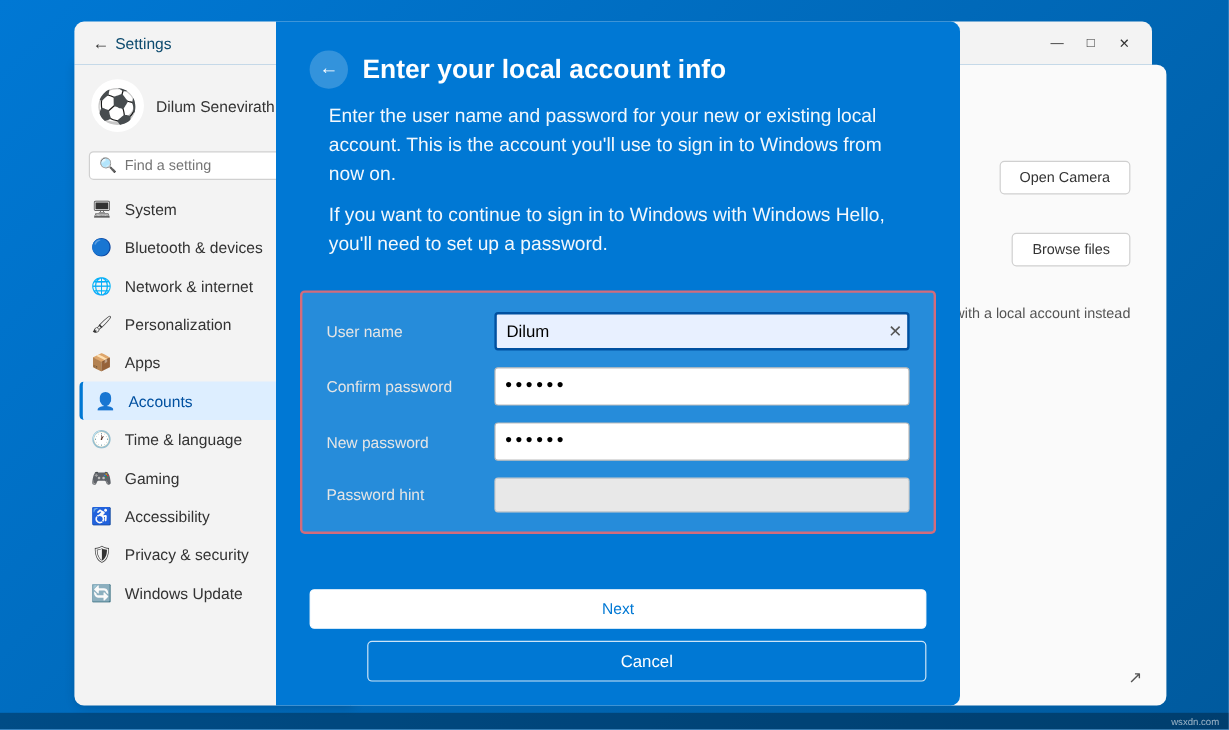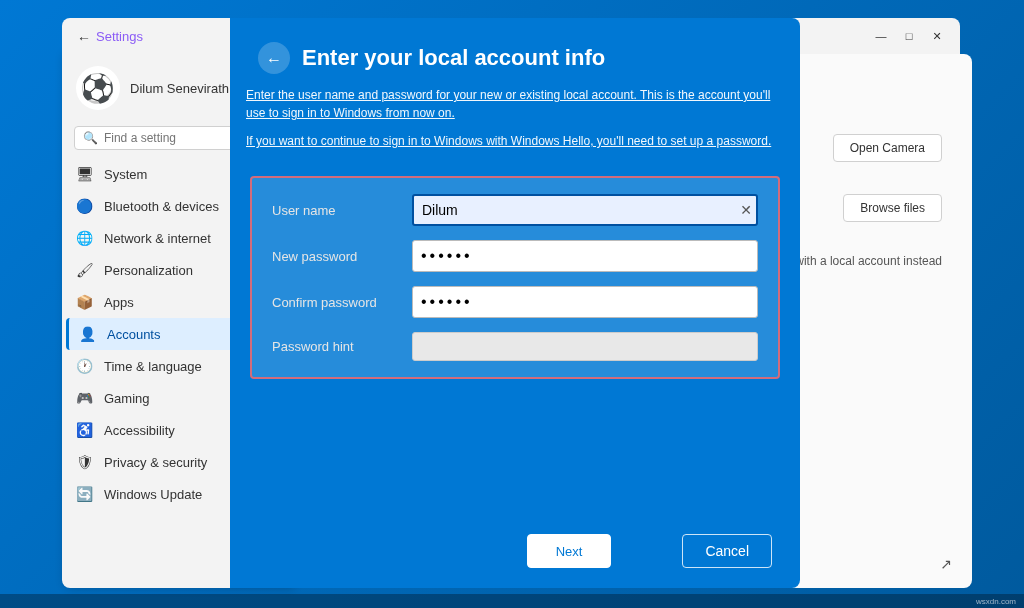--- a/index.html
+++ b/index.html
@@ -32,21 +32,21 @@
       align-items: center;
       justify-content: center;
       color: #333;
       font-size: 14px;
       cursor: pointer;
       border-radius: 4px;
     }
 
     .titlebar-title {
       font-size: 13px;
-      color: #8b5cf6;
+      color: #0c4a6e;
       font-weight: 400;
     }
 
     .settings-profile {
       display: flex;
       align-items: center;
       padding: 12px 14px;
       gap: 10px;
     }
 
@@ -188,25 +188,24 @@
       flex-shrink: 0;
     }
 
     .dialog-title {
       font-size: 22px;
       font-weight: 600;
       color: #fff;
     }
 
     .dialog-desc {
-      padding: 0 16px 16px;
-      font-size: 12px;
+      padding: 0 44px 16px;
+      font-size: 16px;
       color: rgba(255,255,255,0.95);
       line-height: 1.5;
-      text-decoration: underline;
     }
 
     .dialog-desc p { margin-bottom: 10px; }
 
     
     .dialog-form-area {
       margin: 0 20px;
       background: rgba(255,255,255,0.15);
       border: 2px solid rgba(255,100,100,0.8);
       border-radius: 4px;
@@ -268,21 +267,22 @@
       background: #e8e8e8;
       outline: none;
     }
 
     
     .dialog-footer {
       margin-top: auto;
       padding: 20px 28px;
       display: flex;
       justify-content: flex-end;
-      gap: 23px;
+      gap: 10px;
+      flex-direction: column;
     }
 
     .btn-next {
       padding: 8px 28px;
       background: #fff;
       color: #0078d4;
       border: 1px solid #fff;
       border-radius: 4px;
       font-size: 13px;
       font-weight: 500;
@@ -448,28 +448,28 @@
 
     <div class="form-row">
       <label class="form-label">User name</label>
       <div class="form-input-wrap">
         <input type="text" class="form-input selected" value="Dilum" style="">
         <span class="input-clear">✕</span>
       </div>
     </div>
 
     <div class="form-row">
-      <label class="form-label">New password</label>
+      <label class="form-label">Confirm password</label>
       <div class="form-input-wrap">
         <input type="password" class="form-input" value="123456" style="font-size: 16px; letter-spacing: 3px;">
       </div>
     </div>
 
     <div class="form-row">
-      <label class="form-label">Confirm password</label>
+      <label class="form-label">New password</label>
       <div class="form-input-wrap">
         <input type="password" class="form-input" value="123456" style="font-size: 16px; letter-spacing: 3px;">
       </div>
     </div>
 
     <div class="form-row">
       <label class="form-label">Password hint</label>
       <div class="form-input-wrap">
         <input type="text" class="form-input-hint" style="">
       </div>

